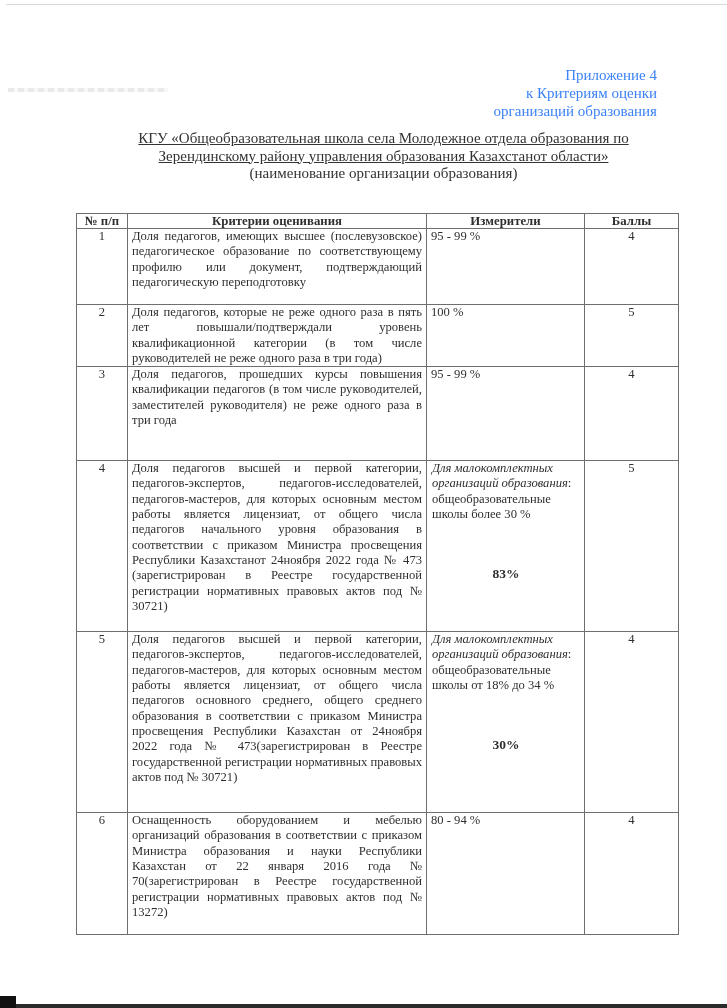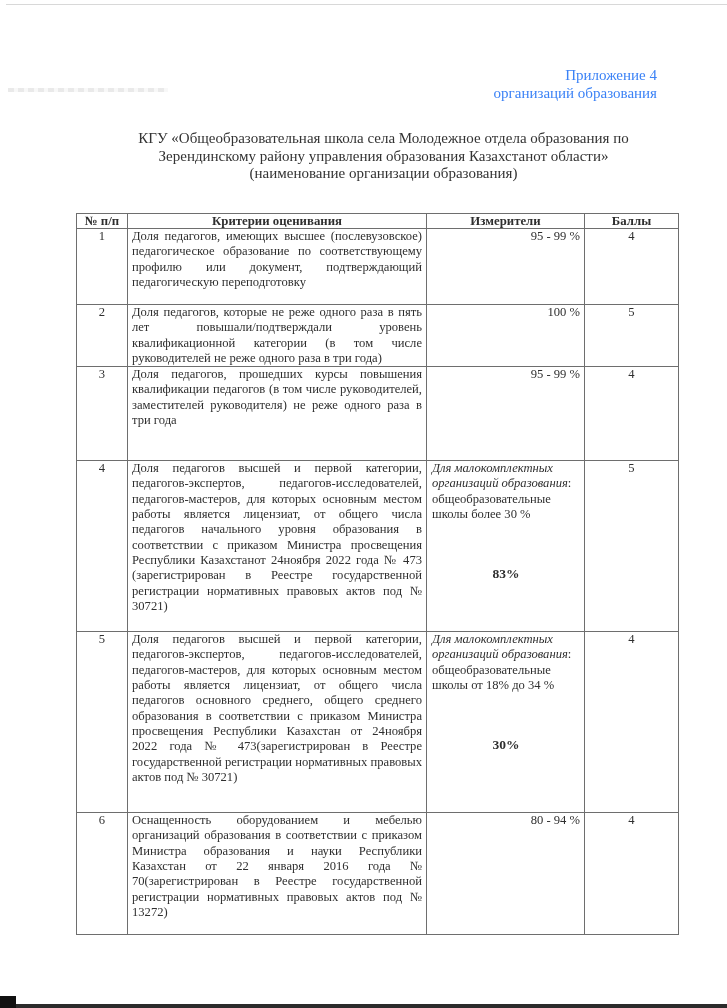--- a/index.html
+++ b/index.html
@@ -13,48 +13,49 @@
     .smudge { position: absolute; left: 8px; top: 88px; width: 160px; height: 4px;
       background: repeating-linear-gradient(90deg, #e4e4e4 0 6px, #f6f6f6 6px 10px); opacity: .8; }
     .bottom-bar { position: absolute; left: 0; right: 0; bottom: 0; height: 4px; background: #2b2b2b; }
     .bottom-left { position: absolute; left: 0; bottom: 0; width: 16px; height: 12px; background: #111; }
     .appendix {
       position: absolute; right: 70px; top: 66px; text-align: right;
       font-size: 15px; line-height: 18px; color: #3b82f6;
     }
     .title-block { position: absolute; left: 100px; right: 60px; top: 130px; text-align: center; font-size: 15px; line-height: 17.5px; color: #333; }
     .title-block .sheet { font-weight: bold; }
-    .title-block .org { }
+    .title-block .org { text-decoration: underline; }
     table.grid {
       position: absolute; left: 76px; top: 213px; width: 602px;
       border-collapse: collapse; table-layout: fixed;
       font-size: 12.6px; line-height: 15.3px; color: #2f2f2f;
     }
     table.grid td, table.grid th {
       border: 1px solid #6e6e6e; vertical-align: top; padding: 0 4px;
     }
     table.grid th { font-weight: bold; font-size: 12.8px; height: 14px; line-height: 14px; text-align: center; }
     col.c-num { width: 51px; } col.c-crit { width: 299px; } col.c-meas { width: 158px; } col.c-score { width: 94px; }
     td.num, td.score { text-align: center; }
     td.crit { text-align: justify; text-align-last: left; padding: 1px 5px 0 5px; }
-    td.meas { text-align: right; }
+    td.meas { text-align: left; }
     td.meas.small { text-align: left; padding-left: 5px; }
     .meas-note { font-style: italic; }
     .meas-value { display: block; text-align: center; font-weight: bold; font-size: 13.5px; margin-top: 44px; }
     tr.r1 td { height: 75px; } tr.r2 td { height: 59px; } tr.r3 td { height: 93px; }
     tr.r4 td { height: 170px; } tr.r5 td { height: 180px; } tr.r6 td { height: 121px; }
   </style>
 </head>
 <body>
 
 <div class="topline"></div>
 <div class="smudge"></div>
 
 <div class="appendix">
   <div>Приложение 4</div>
+  <div>к Критериям оценки</div>
   <div>организаций образования</div>
 </div>
 
 <div class="title-block">
   <div class="org">КГУ «Общеобразовательная школа села Молодежное отдела образования по</div>
   <div class="org">Зерендинскому району управления образования Казахстанот области»</div>
   <div>(наименование организации образования)</div>
 </div>
 
 <table class="grid">

